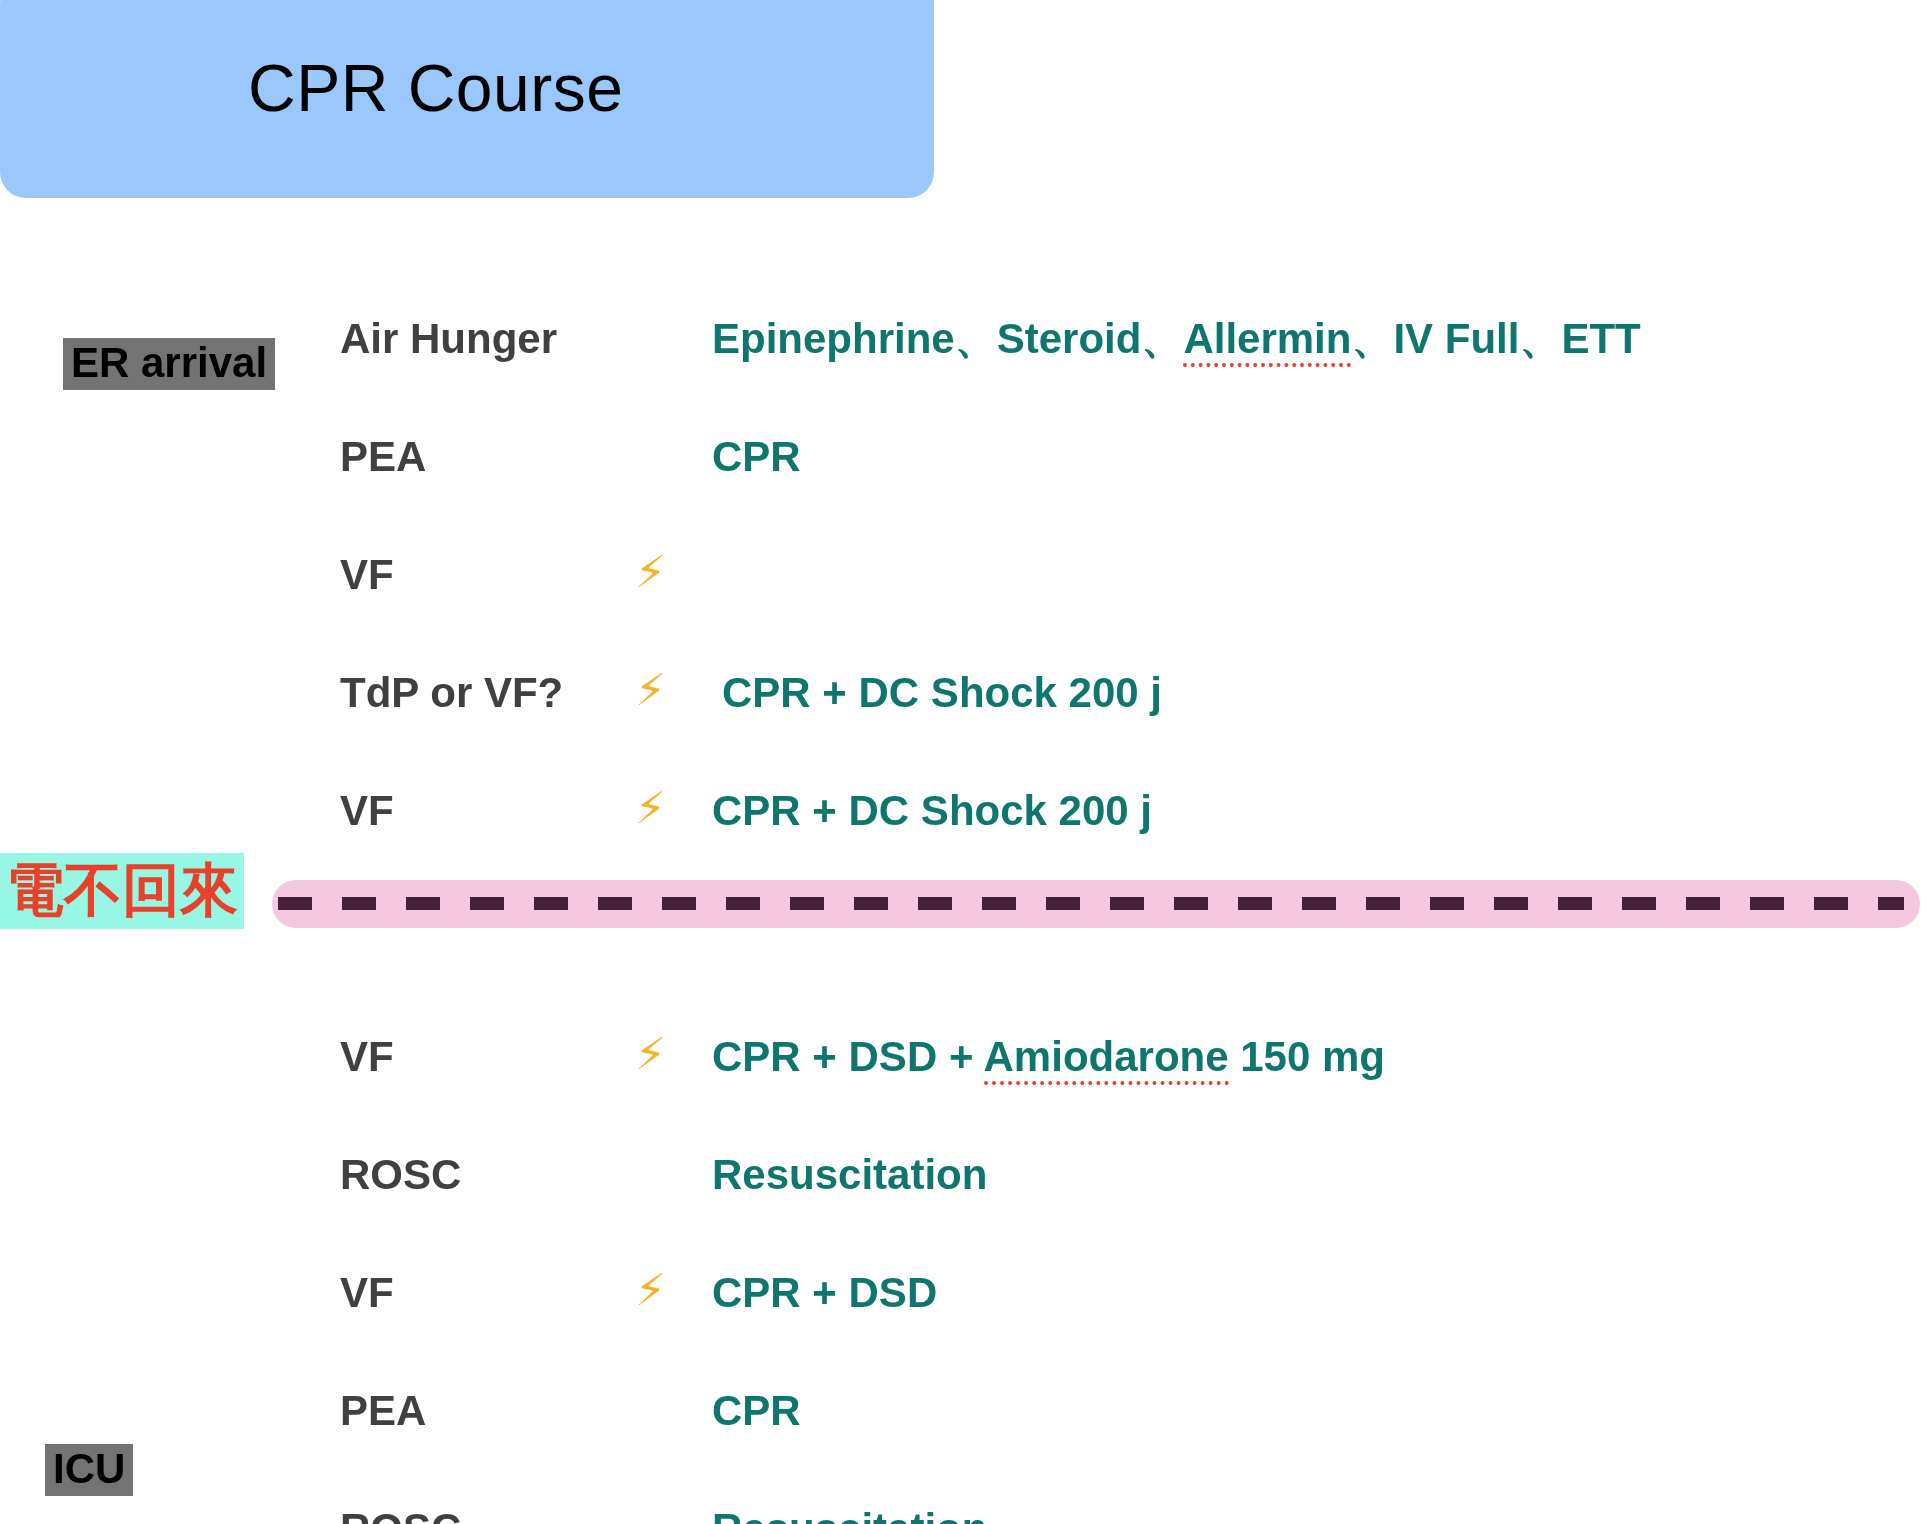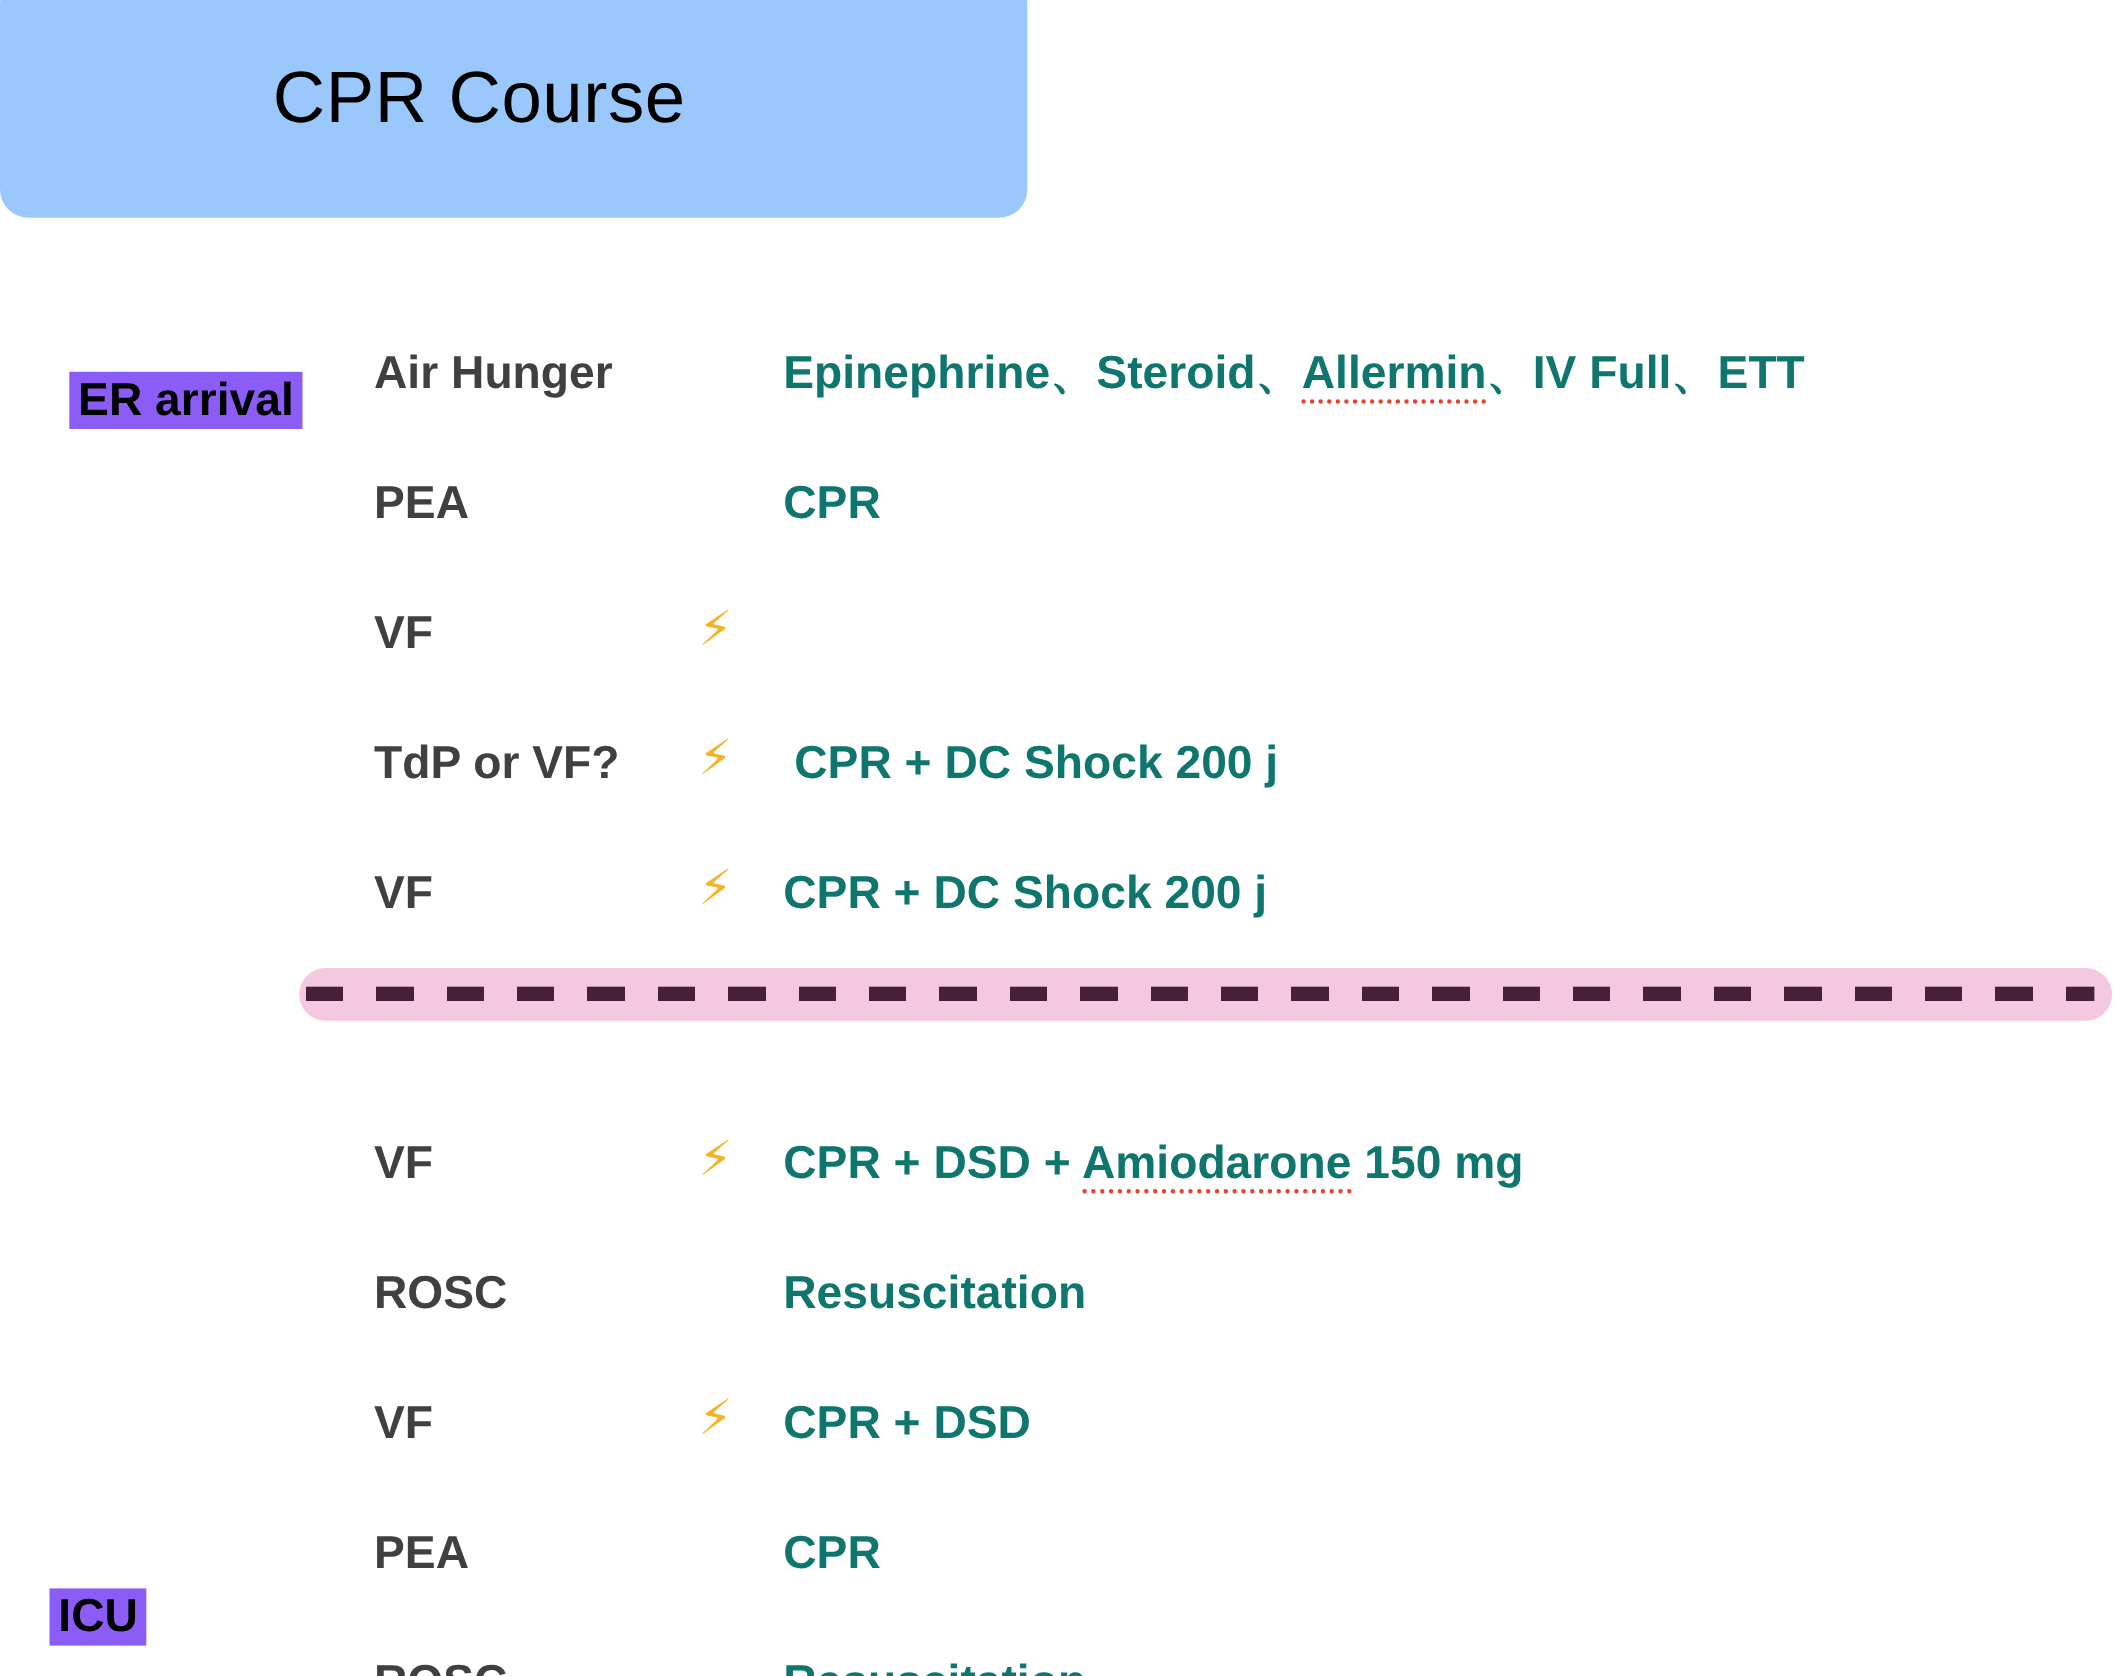--- a/index.html
+++ b/index.html
@@ -83,21 +83,21 @@
     border-bottom: 4px dotted #E8412A;
     padding-bottom: 1px;
   }
 
   
   .stage-marker {
     position: absolute;
     font-size: 42px;
     font-weight: bold;
     color: #000000;
-    background: #8b5cf6;
+    background: #737373;
     padding: 4px 8px 6px 8px;
     line-height: 1;
     white-space: nowrap;
   }
   #stage-er { left: 63px; top: 338px; }
   #stage-icu { left: 45px; top: 1444px; }
 
   
   #divider-group {
     position: absolute;
@@ -194,15 +194,16 @@
       <div class="rhythm-cell">PEA</div>
       <div class="treat-cell"><span>CPR</span></div>
     </div>
     <div class="course-row">
       <div class="rhythm-cell">ROSC</div>
       <div class="treat-cell"><span>Resuscitation</span></div>
     </div>
   </div>
 
 <div id="divider-group">
+  <div id="divider-note">電不回來</div>
   <div id="divider-bar"></div>
   <div id="divider-dashes"></div>
 </div>
 
 </body></html>

